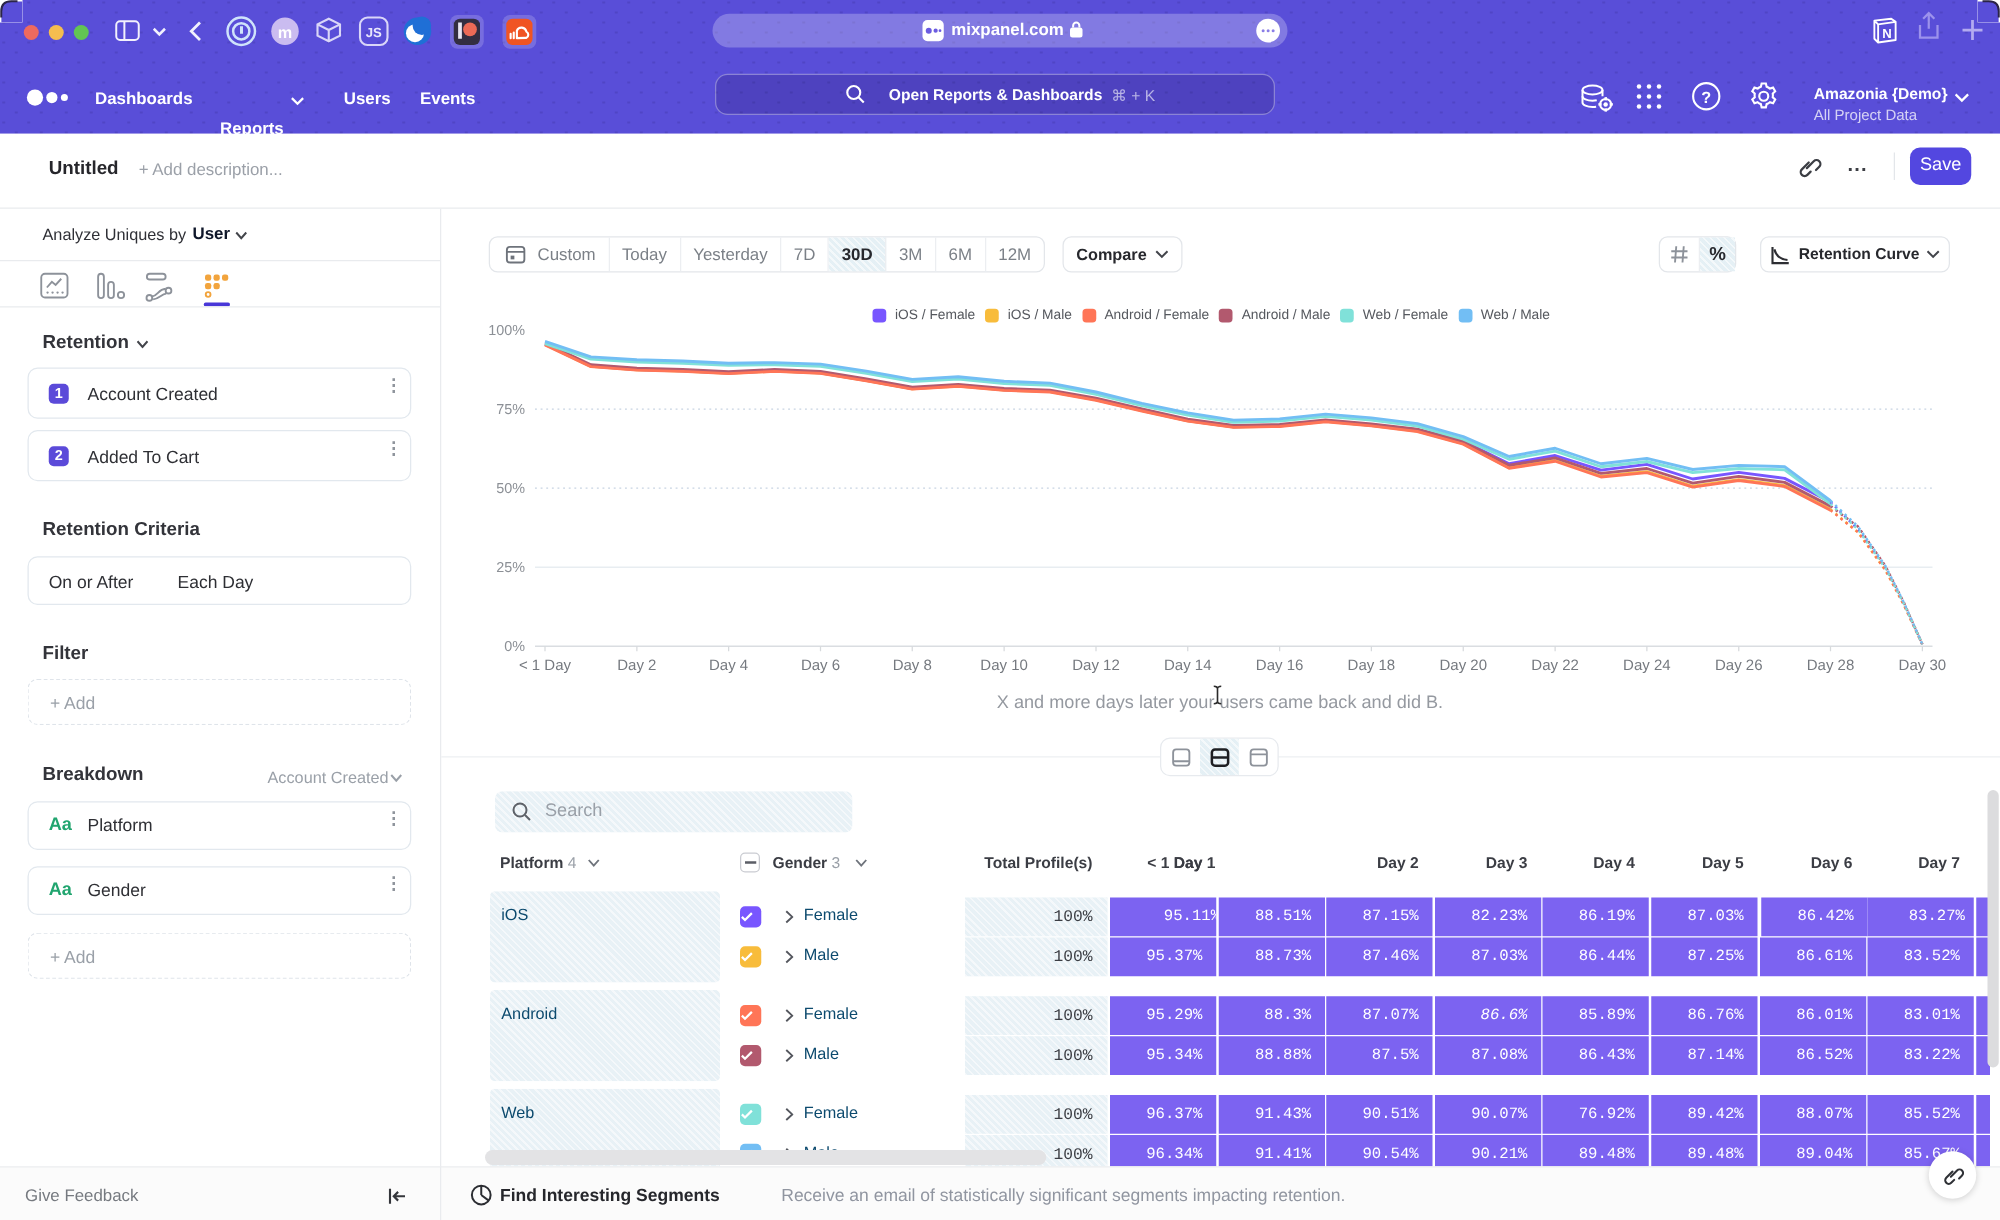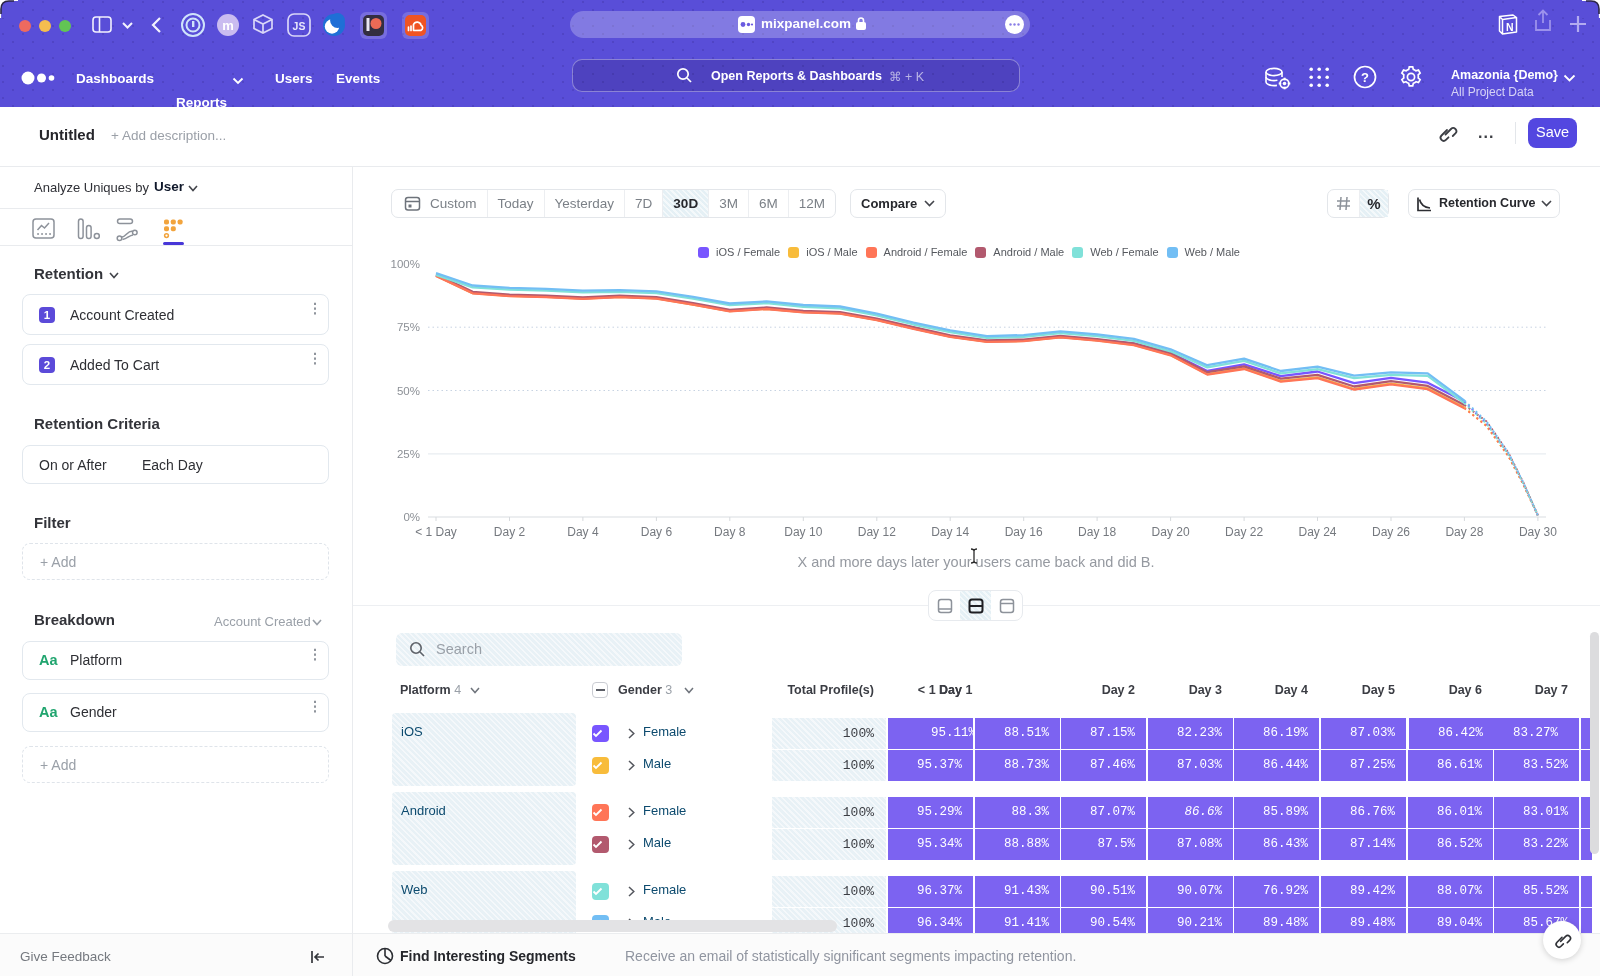--- a/index.html
+++ b/index.html
@@ -462,21 +462,21 @@
 <div class="rowlabel" style="left:643px;top:724px;">Female</div>
 <div class="hatch" style="left:772px;top:718px;width:114px;height:31px;"></div>
 <div style="position:absolute;left:764px;top:718px;width:110px;text-align:right;font-family:'Liberation Mono',monospace;font-size:13px;color:#3c3e44;line-height:31px;">100%</div>
 <div class="tbl-cell" style="left:888px;top:718px;width:85px;padding-right:11px;padding-left:43px;">95.11%</div>
 <div class="tbl-cell" style="left:975px;top:718px;width:85px;padding-right:11px;">88.51%</div>
 <div class="tbl-cell" style="left:1061px;top:718px;width:85px;padding-right:11px;">87.15%</div>
 <div class="tbl-cell" style="left:1148px;top:718px;width:85px;padding-right:11px;">82.23%</div>
 <div class="tbl-cell" style="left:1234px;top:718px;width:85px;padding-right:11px;">86.19%</div>
 <div class="tbl-cell" style="left:1321px;top:718px;width:85px;padding-right:11px;">87.03%</div>
 <div class="tbl-cell" style="left:1364px;top:718px;width:85px;padding-right:11px;margin-left:45px;">86.42%</div>
-<div class="tbl-cell" style="left:1494px;top:718px;width:85px;padding-right:21px;">83.27%</div>
+<div class="tbl-cell" style="left:1494px;top:718px;width:85px;padding-right:7px;">83.27%</div>
 <div class="tbl-cell" style="left:1581px;top:718px;width:9px;padding-right:11px;"></div>
 <div class="cb" style="left:592px;top:757px;background:#F8BC3B;">
     <svg width="11" height="9" viewBox="0 0 11 9" style="margin-top:4px;">
       <path d="M1.5 4.5 L4 7 L9.5 1.5" stroke="#fff" stroke-width="1.8" fill="none"></path>
     </svg>
   </div>
 <svg width="7" height="11" viewBox="0 0 7 11" style="position:absolute;left:628px;top:760px;">
     <path d="M1 1 L5.8 5.5 L1 10" stroke="#54575e" stroke-width="1.5" fill="none"></path>
   </svg>
 <div class="rowlabel" style="left:643px;top:756px;">Male</div>

